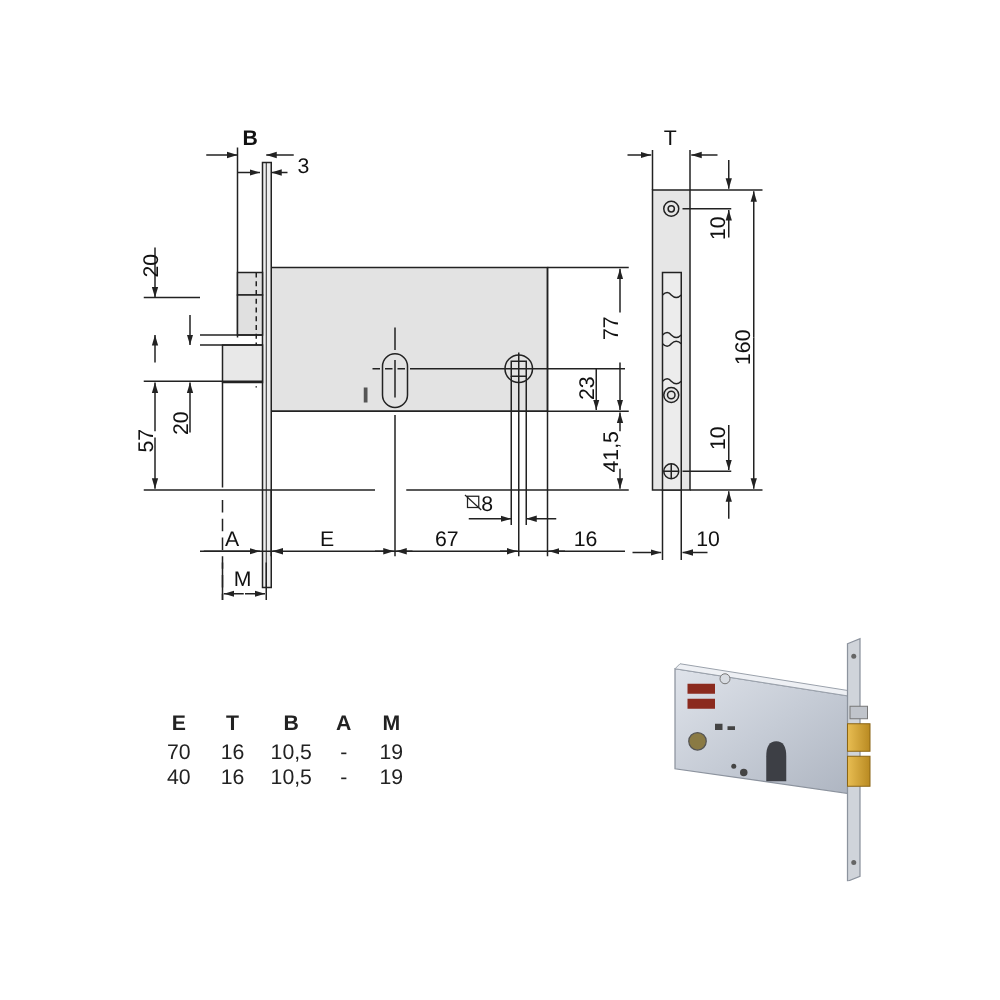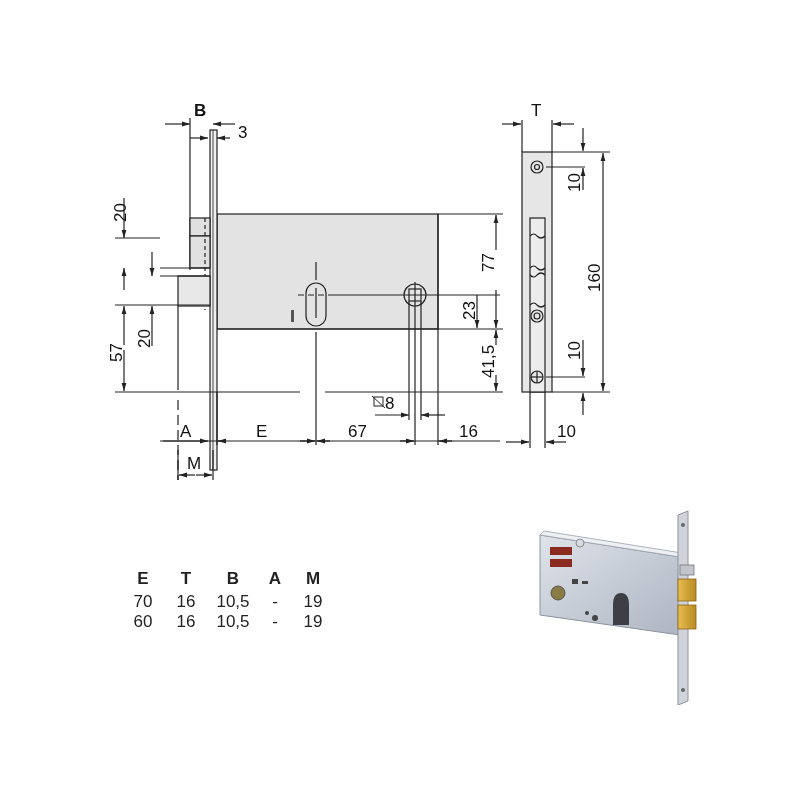--- a/index.html
+++ b/index.html
@@ -187,21 +187,21 @@
   </thead>
   <tbody>
     <tr>
       <td>70</td>
       <td>16</td>
       <td>10,5</td>
       <td>-</td>
       <td>19</td>
     </tr>
     <tr>
-      <td>60</td>
+      <td>40</td>
       <td>16</td>
       <td>10,5</td>
       <td>-</td>
       <td>19</td>
     </tr>
   </tbody>
 </table>
 
 <svg id="photo" viewBox="0 0 190 200" xmlns="http://www.w3.org/2000/svg">
   <defs>

